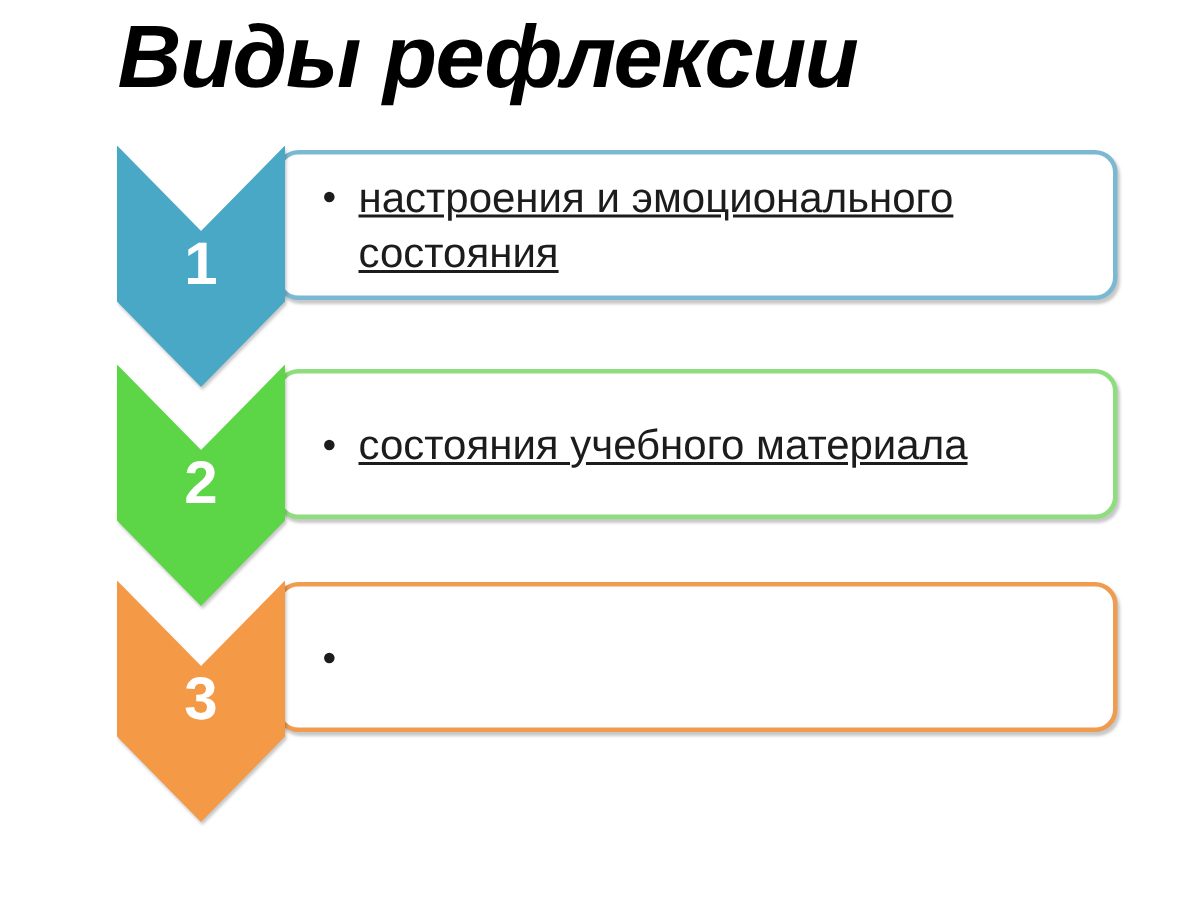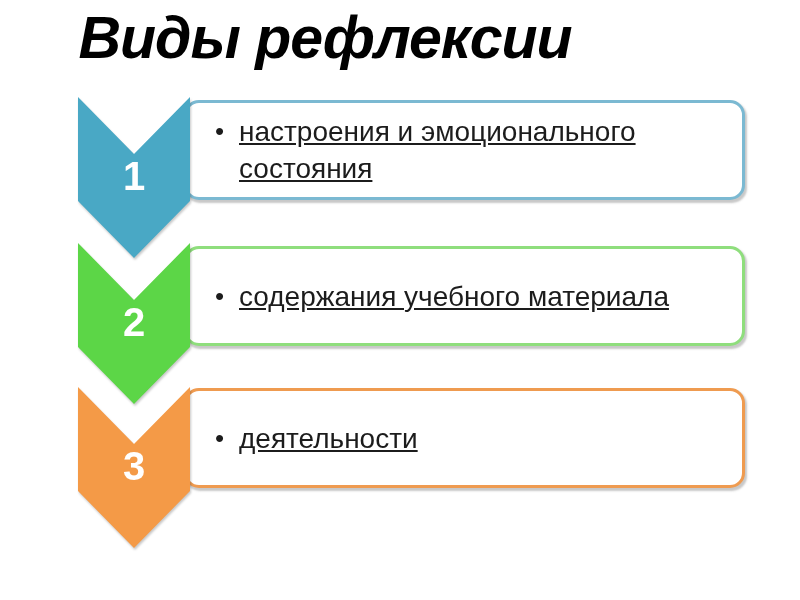--- a/index.html
+++ b/index.html
@@ -104,35 +104,34 @@
       <div class="chev">
         <div class="chev-num">1</div>
       </div>
     </div>
   </div>
 
   <div class="row row2">
     <div class="card" style="--fill: #5CD647; --border: #8FDE7D;">
       <div class="card-inner">
         <span class="bullet">•</span>
-        <span class="card-text">содержания учебного материала</span>
+        <span class="card-text">состояния учебного материала</span>
       </div>
     </div>
     <div class="chev-wrap" style="--fill: #5CD647; --border: #8FDE7D;">
       <div class="chev">
         <div class="chev-num">2</div>
       </div>
     </div>
   </div>
 
   <div class="row row3">
     <div class="card" style="--fill: #F49A47; --border: #EF9B50;">
       <div class="card-inner">
         <span class="bullet">•</span>
-        <span class="card-text">деятельности</span>
       </div>
     </div>
     <div class="chev-wrap" style="--fill: #F49A47; --border: #EF9B50;">
       <div class="chev">
         <div class="chev-num">3</div>
       </div>
     </div>
   </div>
 
 </div>

